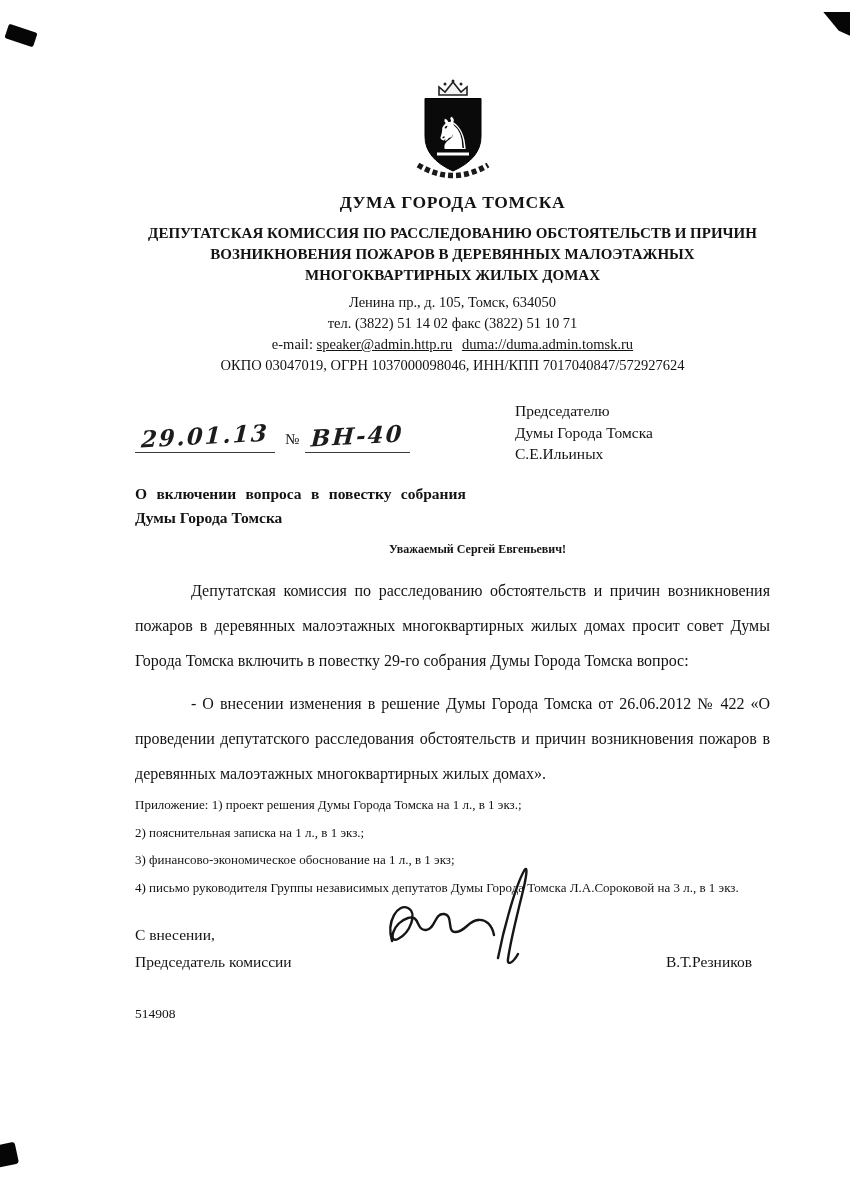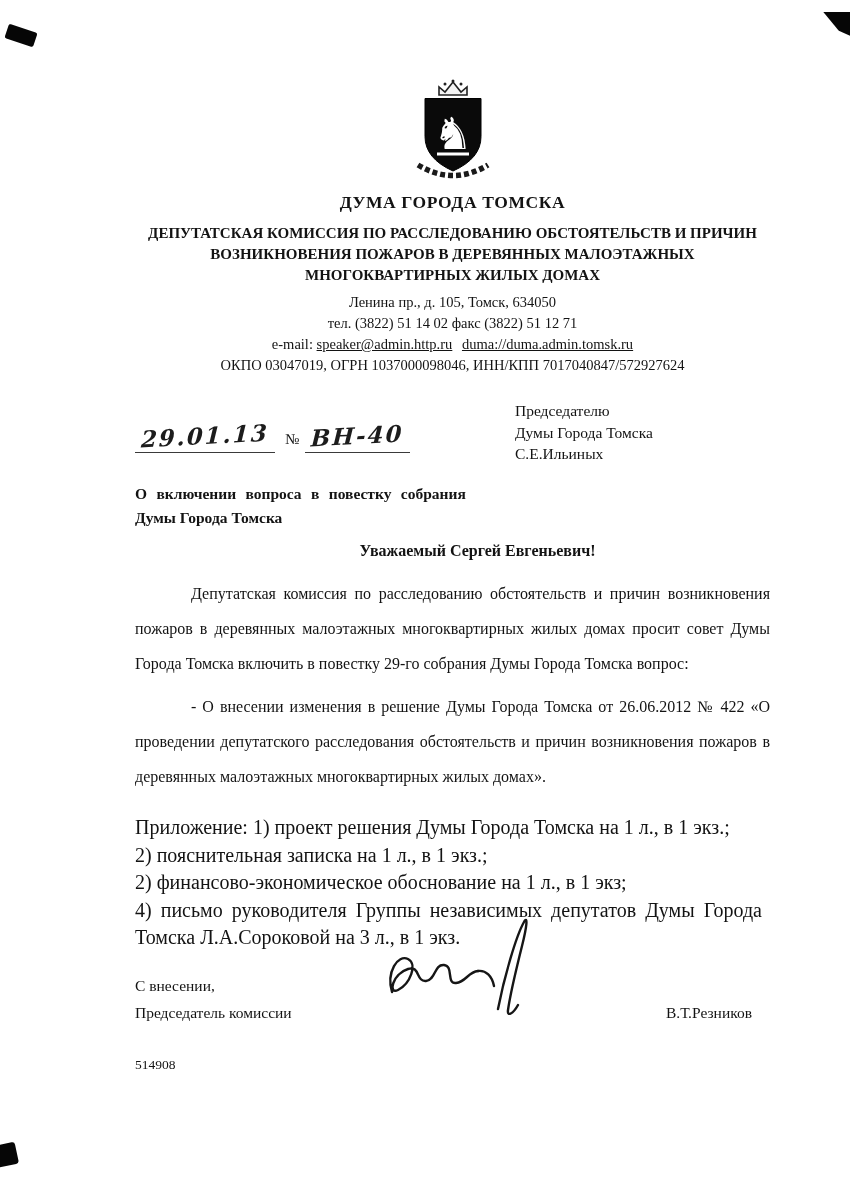--- a/index.html
+++ b/index.html
@@ -45,33 +45,33 @@
     display:inline-block;
     font-family: "DejaVu Serif", serif;
     font-style: italic; font-weight: 600;
     font-size: 23px; letter-spacing: 2px; color:#1c1c1c;
     transform: rotate(-3deg) skewX(-6deg);
   }
 
   
   .subject { margin-top: 14px; font-weight: bold; font-size: 15.5px; line-height: 24px; }
   .subject .spread { word-spacing: 5.5px; }
-  .salutation { margin-top: 12px; padding-left: 50px; text-align: center; font-weight: bold; font-size: 16px; }
+  .salutation { margin-top: 12px; padding-left: 50px; text-align: center; font-weight: bold; font-size: 12px; }
 
   
   .body-p {
     margin: 0; width: 635px;
     font-size: 16px; line-height: 35px;
     text-align: justify; text-indent: 56px;
   }
   .p1 { margin-top: 16px; }
   .p2 { margin-top: 8px; }
 
   
-  .attachments { margin-top: 20px; width: 627px; font-size: 20px; line-height: 27.5px; }
+  .attachments { width: 627px; font-size: 13px; line-height: 27.5px; }
   .attachments .item4 { text-align: justify; }
 
   
   .closing { position: relative; margin-top: 20px; display: flex; font-size: 15.5px; line-height: 27px; }
   .signer { margin-left: auto; margin-right: 18px; align-self: flex-end; }
   .signature-svg { position: absolute; left: 235px; top: -60px; pointer-events: none; }
 
   
   .exec { margin-top: 30px; font-size: 13.5px; line-height: 18px; }
 </style>
@@ -98,21 +98,21 @@
       <rect x="27" y="74.5" width="32" height="3" fill="#ffffff"></rect>
       <path d="M8,87 q35,21 70,0" stroke="#1a1a1a" stroke-width="5.5" fill="none" stroke-dasharray="5 3"></path>
     </svg>
 
     <div class="org">ДУМА ГОРОДА ТОМСКА</div>
 
     <div class="commission">ДЕПУТАТСКАЯ КОМИССИЯ ПО РАССЛЕДОВАНИЮ ОБСТОЯТЕЛЬСТВ И ПРИЧИН ВОЗНИКНОВЕНИЯ ПОЖАРОВ В ДЕРЕВЯННЫХ МАЛОЭТАЖНЫХ МНОГОКВАРТИРНЫХ ЖИЛЫХ ДОМАХ</div>
 
     <div class="contact">
       <div>Ленина пр., д. 105, Томск, 634050</div>
-      <div>тел. (3822) 51 14 02 факс (3822) 51 12 71</div>
+      <div>тел. (3822) 51 14 02 факс (3822) 51 10 71</div>
       <div>
         <span>e-mail:</span>
         <span class="link">speaker@admin.http.ru</span>
         <span class="link">duma://duma.admin.tomsk.ru</span>
       </div>
       <div>ОКПО 03047019, ОГРН 1037000098046, ИНН/КПП 7017040847/572927624</div>
     </div>
 
     <div class="ref-row">
       <div class="recipient">
@@ -131,21 +131,21 @@
     </div>
 
     <div class="salutation">Уважаемый Сергей Евгеньевич!</div>
 
     <p class="body-p p1">Депутатская комиссия по расследованию обстоятельств и причин возникновения пожаров в деревянных малоэтажных многоквартирных жилых домах просит совет Думы Города Томска включить в повестку 29-го собрания Думы Города Томска вопрос:</p>
     <p class="body-p p2">- О внесении изменения в решение Думы Города Томска от 26.06.2012 № 422 «О проведении депутатского расследования обстоятельств и причин возникновения пожаров в деревянных малоэтажных многоквартирных жилых домах».</p>
 
     <div class="attachments">
       <div>Приложение: 1) проект решения Думы Города Томска на 1 л., в 1 экз.;</div>
       <div>2) пояснительная записка на 1 л., в 1 экз.;</div>
-      <div>2) финансово-экономическое обоснование на 1 л., в 1 экз;</div>
+      <div>3) финансово-экономическое обоснование на 1 л., в 1 экз;</div>
       <div class="item4">4) письмо руководителя Группы независимых депутатов Думы Города Томска Л.А.Сороковой на 3 л., в 1 экз.</div>
     </div>
 
     <div class="closing">
       <div class="closing-left">
         <div>С внесении,</div>
         <div>Председатель комиссии</div>
       </div>
 
       <svg class="signature-svg" width="190" height="118" viewBox="0 0 190 118">

